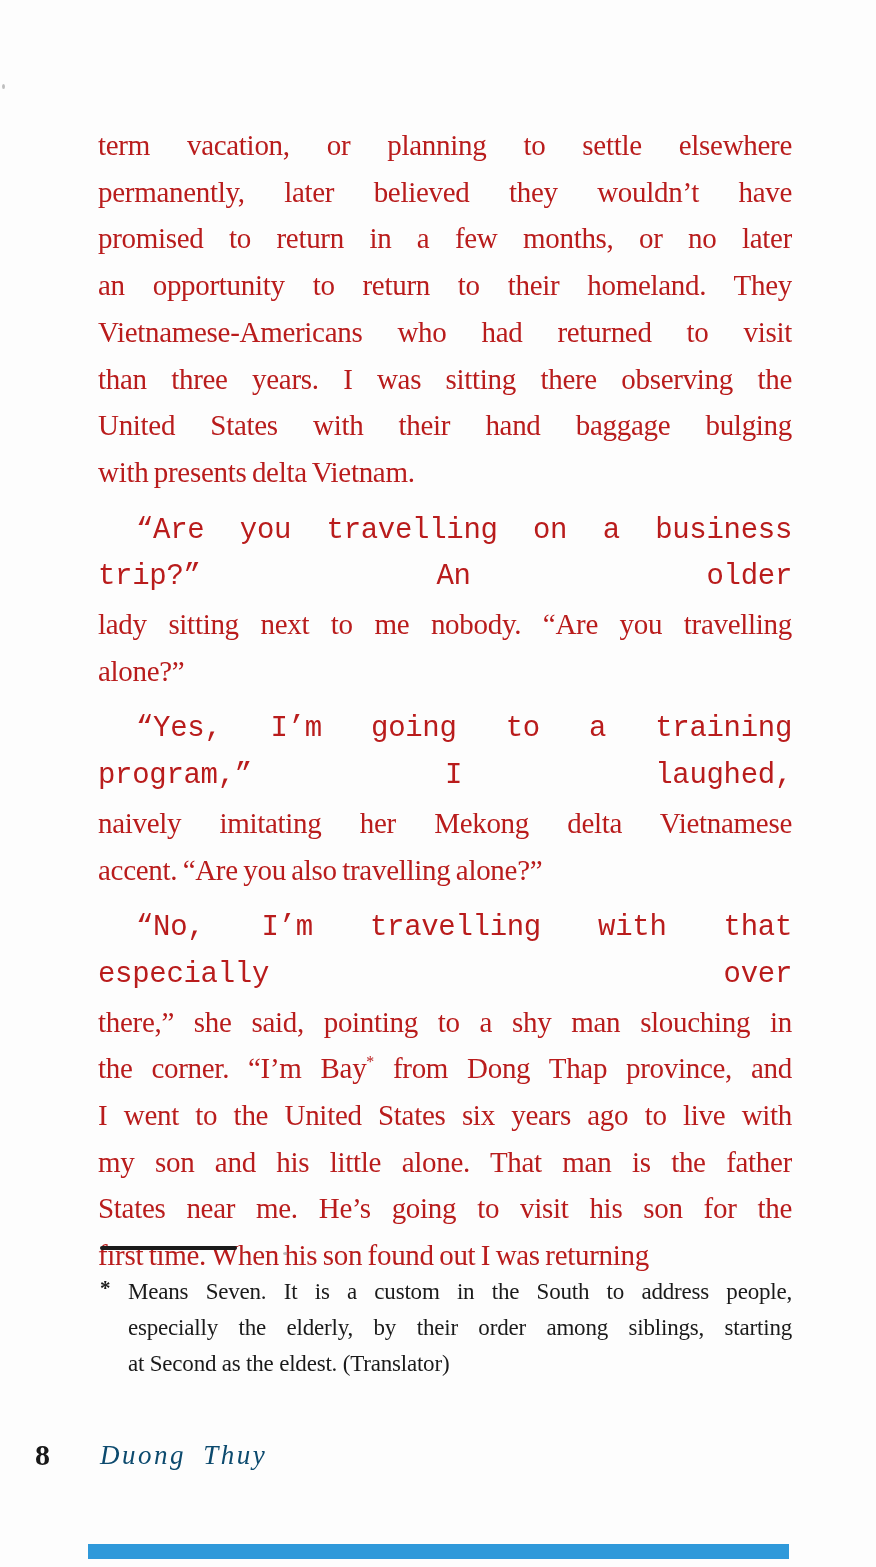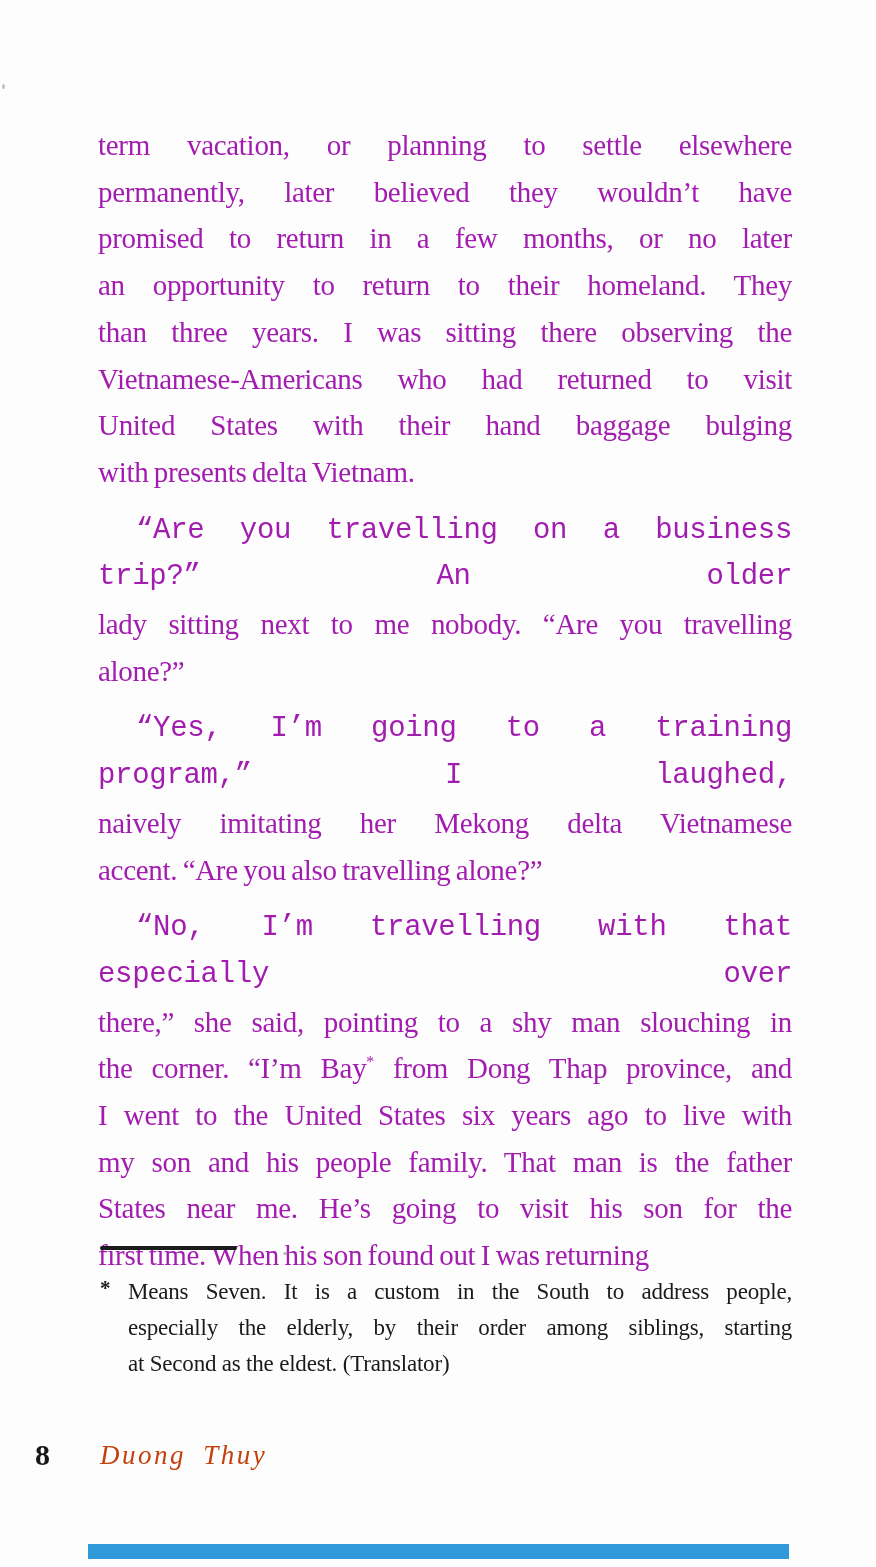--- a/index.html
+++ b/index.html
@@ -84,62 +84,62 @@
     font-weight: bold;
     color: #171717;
   }
   .author {
     position: absolute;
     left: 100px; top: 2px;
     font-size: 27px;
     font-style: italic;
     letter-spacing: 2.5px;
     word-spacing: 8px;
-    color: #c2410c;
+    color: #0c4a6e;
   }
   
   .bottom-bar {
     position: absolute;
     left: 88px; top: 1544px;
     width: 701px; height: 15px;
   }
 </style>
 </head>
 <body>
 
 <div class="page" style="background: rgb(253, 253, 253);">
   <div class="speck s1"></div>
 
-  <div class="body-text" style="color: #a21caf;">
+  <div class="body-text" style="color: #b91c1c;">
       <div class="para">
         <div class="line stretch first">term vacation, or planning to settle elsewhere</div>
         <div class="line stretch">permanently, later believed they wouldn’t have</div>
         <div class="line stretch">promised to return in a few months, or no later</div>
         <div class="line stretch">an opportunity to return to their homeland. They</div>
+        <div class="line stretch">Vietnamese-Americans who had returned to visit</div>
         <div class="line stretch">than three years. I was sitting there observing the</div>
-        <div class="line stretch">Vietnamese-Americans who had returned to visit</div>
         <div class="line stretch">United States with their hand baggage bulging</div>
         <div class="line stretch last">with presents delta Vietnam.</div>
       </div>
       <div class="para indent">
         <div class="line stretch first">“Are you travelling on a business trip?” An older</div>
         <div class="line stretch">lady sitting next to me nobody. “Are you travelling</div>
         <div class="line stretch last">alone?”</div>
       </div>
       <div class="para indent">
         <div class="line stretch first">“Yes, I’m going to a training program,” I laughed,</div>
         <div class="line stretch">naively imitating her Mekong delta Vietnamese</div>
         <div class="line stretch last">accent. “Are you also travelling alone?”</div>
       </div>
       <div class="para indent">
         <div class="line stretch first">“No, I’m travelling with that especially over</div>
         <div class="line stretch">there,” she said, pointing to a shy man slouching in</div>
         <div class="line stretch">the corner. “I’m Bay<sup class="fnref">*</sup> from Dong Thap province, and</div>
         <div class="line stretch">I went to the United States six years ago to live with</div>
-        <div class="line stretch">my son and his people family. That man is the father</div>
+        <div class="line stretch">my son and his little alone. That man is the father</div>
         <div class="line stretch">States near me. He’s going to visit his son for the</div>
         <div class="line stretch last">first time. When his son found out I was returning</div>
       </div>
     </div>
 
   <div class="fn-rule"></div>
   <div class="speck s2"></div>
 
   <div class="footnote">
     <span class="fn-marker">*</span>

